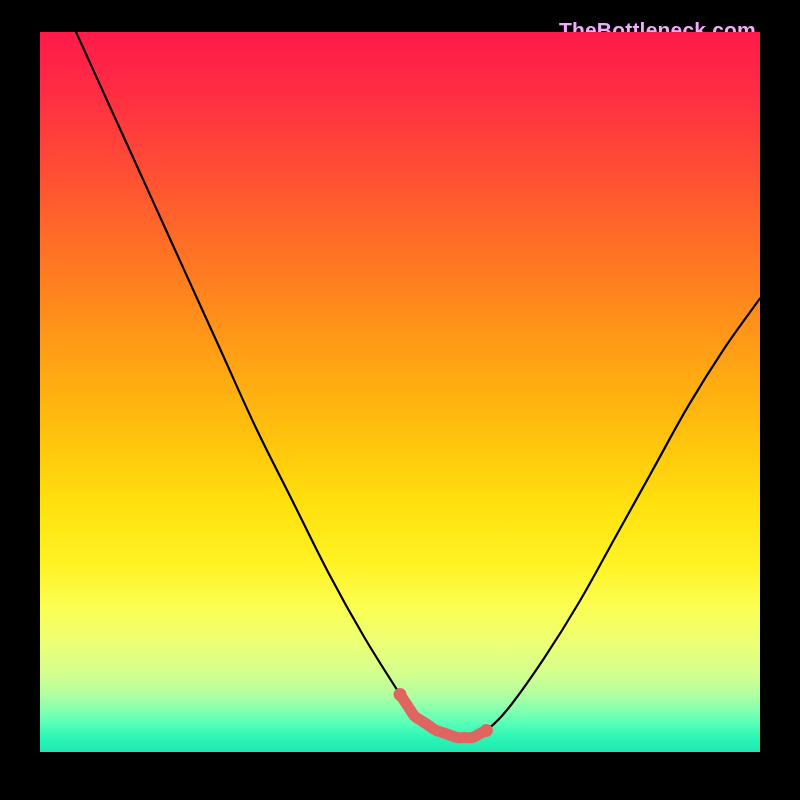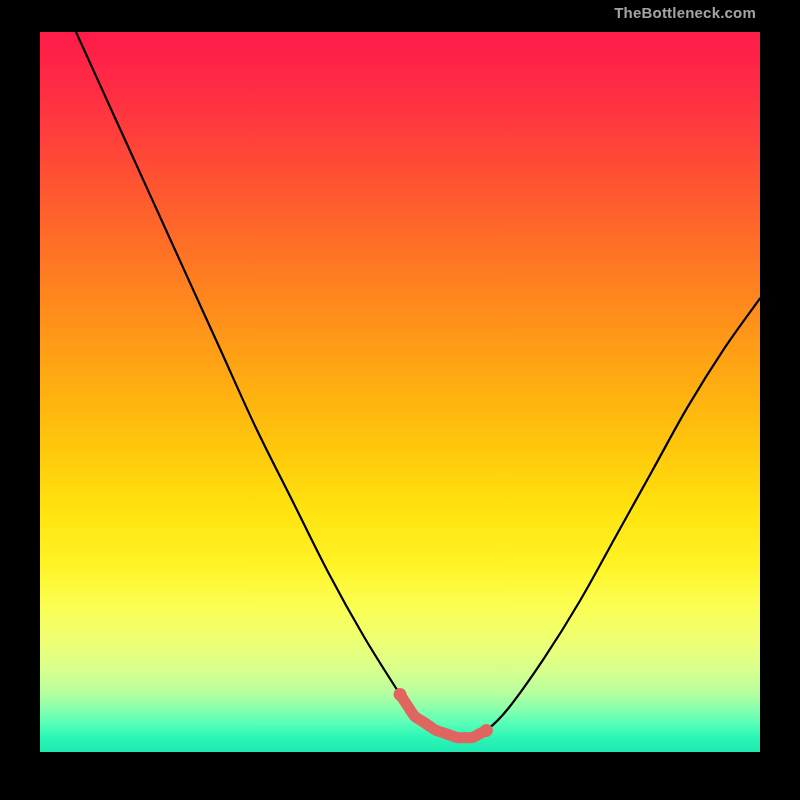--- a/index.html
+++ b/index.html
@@ -44,24 +44,24 @@
       #d4ff8e 89%,
       #b3ffa0 92%,
       #88ffae 94%,
       #58ffb8 96%,
       #2cf5b6 98%,
       #1de8b0 100%
     );
   }
   .watermark {
     position: absolute;
-    top: 4px;
+    top: 18px;
     right: 44px;
-    color: #a3a3a3;
-    font-size: 15px;
+    color: #f0abfc;
+    font-size: 21px;
     font-weight: 600;
     letter-spacing: 0.2px;
     user-select: none;
   }
   svg.curve {
     position: absolute;
     inset: 0;
     width: 720px;
     height: 720px;
   }

